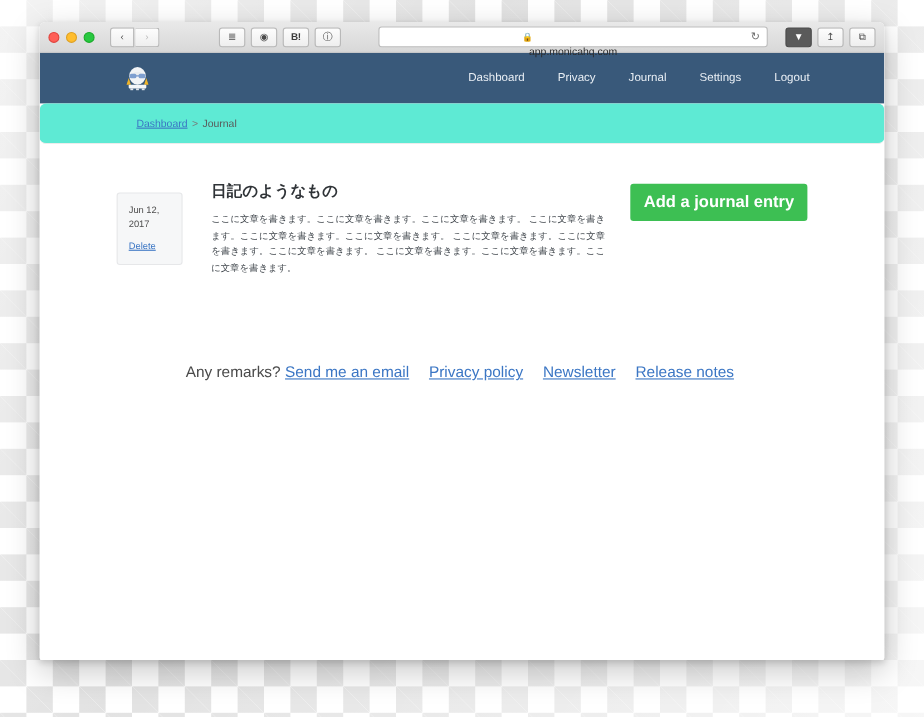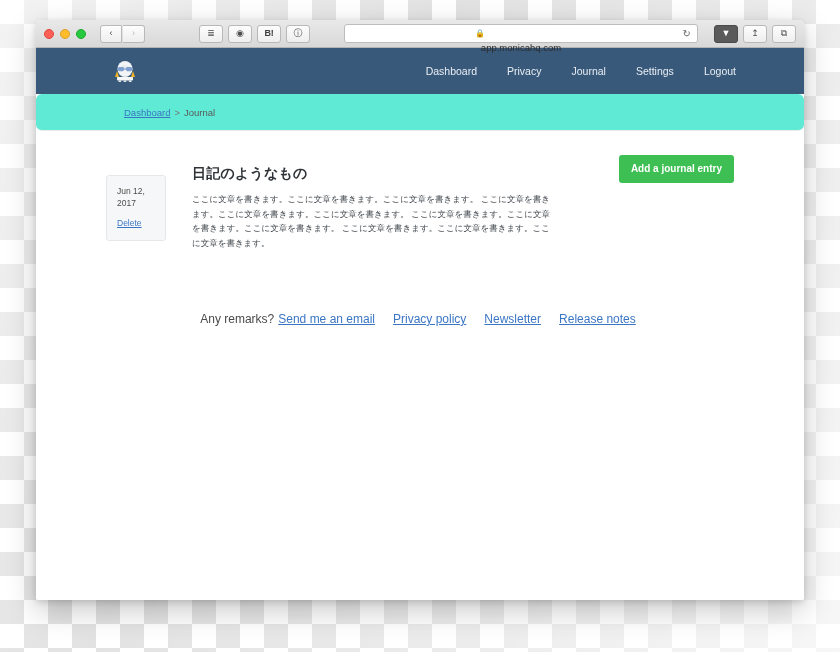--- a/index.html
+++ b/index.html
@@ -202,37 +202,37 @@
   .entry-text {
     font-size: 8.5px;
     line-height: 1.72;
     color: #42484e;
     text-align: justify;
   }
 
   .add-btn {
     position: absolute;
     right: 70px;
-    top: 24px;
+    top: 36px;
     background: #3dbf53;
     color: #ffffff;
-    font-size: 10px;
+    font-size: 15px;
     font-weight: bold;
     padding: 8px 12px 9px;
     border: none;
     border-radius: 3px;
     cursor: pointer;
     white-space: nowrap;
   }
 
   
   .page-footer {
-    margin-top: 62px;
+    margin-top: 80px;
     text-align: center;
-    font-size: 12px;
+    font-size: 14px;
     color: #4a4a4a;
     padding-bottom: 20px;
   }
   .page-footer .sep { display: inline-block; width: 14px; }
   .page-footer a { color: #3b76c4; text-decoration: underline; margin-left: 4px; }
 </style>
 </head>
 <body>
 
 <div class="checker-fade"></div>

